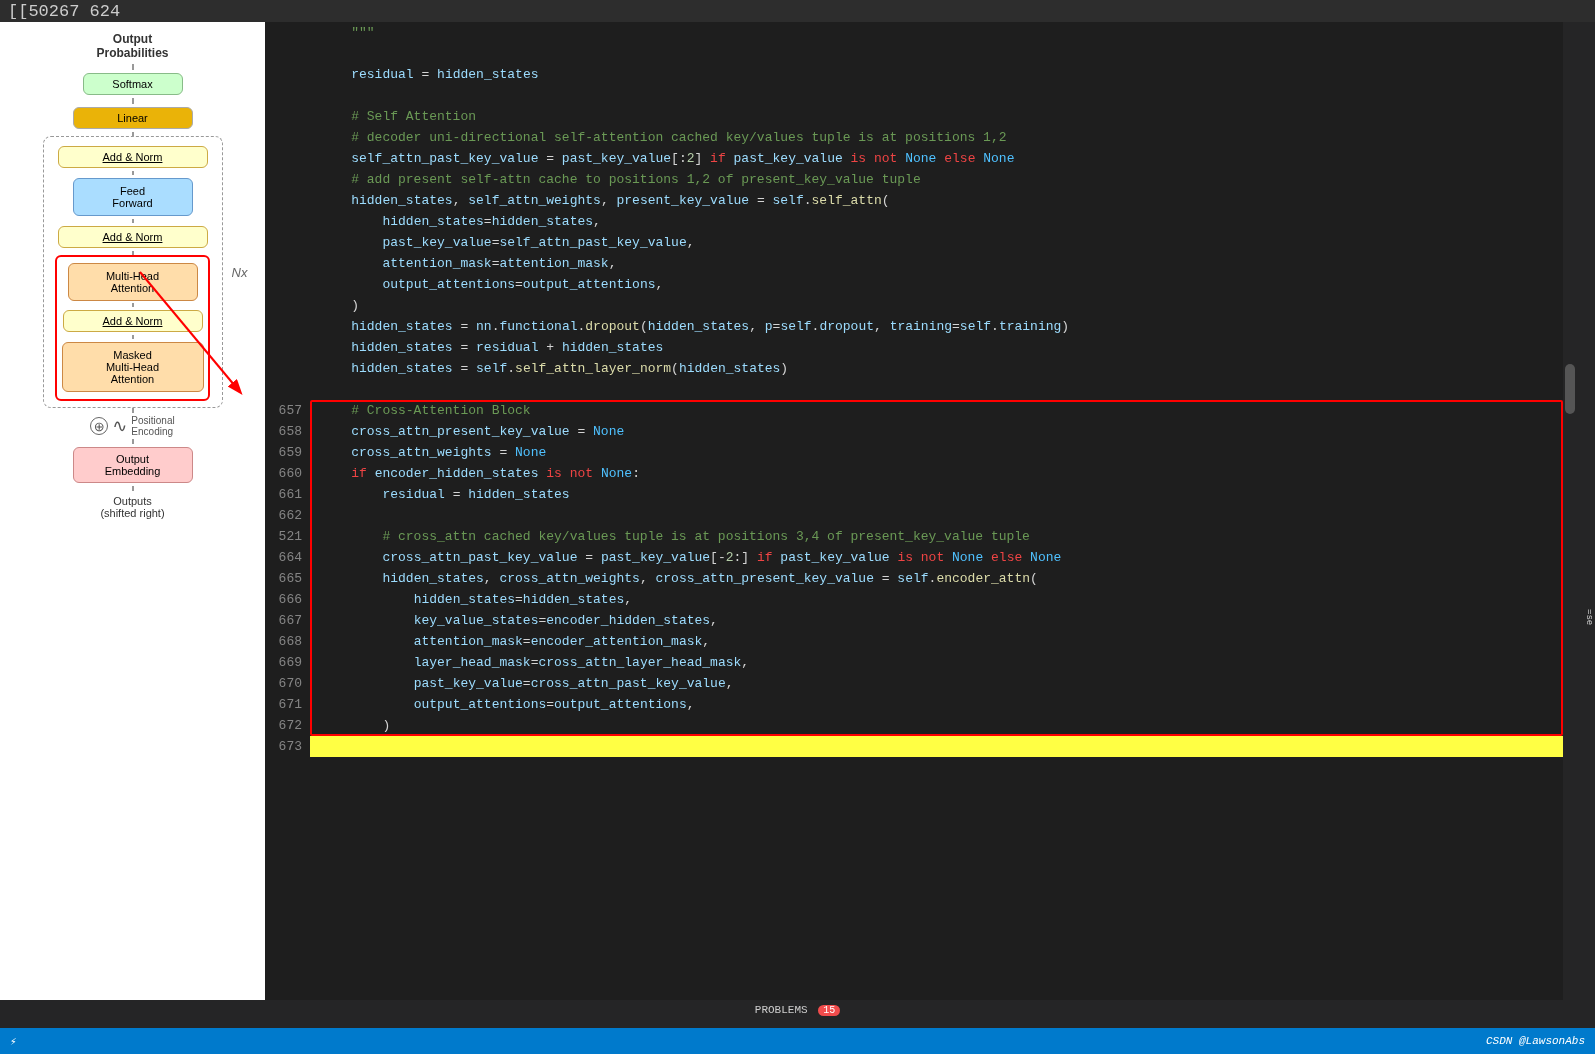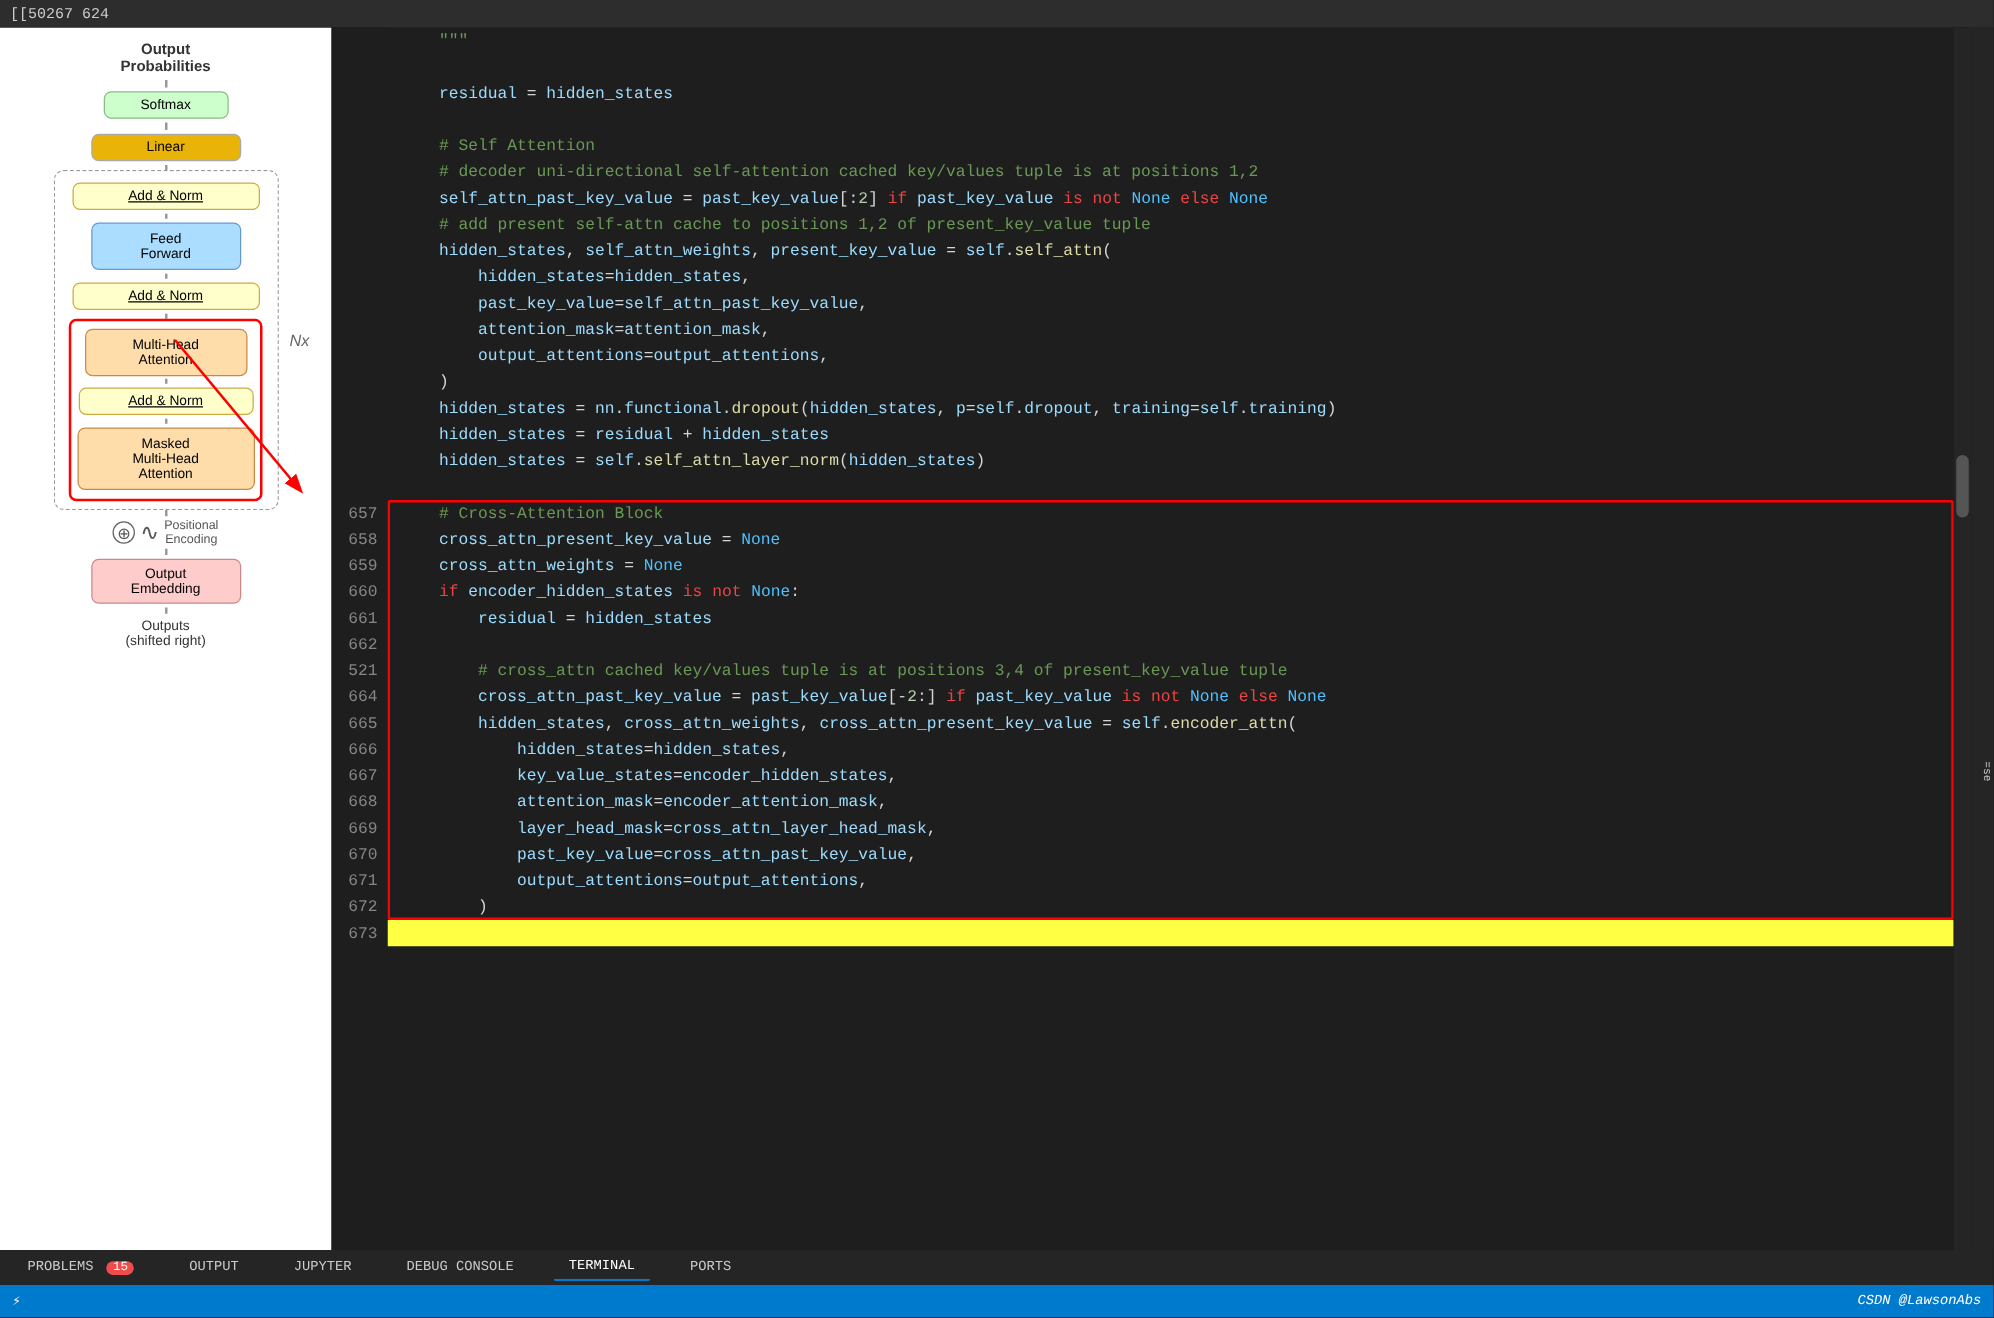--- a/index.html
+++ b/index.html
@@ -13,21 +13,21 @@
       font-family: 'Courier New', Courier, monospace;
     }
 
     
     .top-bar {
       height: 22px;
       background: #2d2d2d;
       display: flex;
       align-items: center;
       padding: 0 8px;
-      font-size: 12px;
+      font-size: 17px;
       color: #ccc;
       flex-shrink: 0;
     }
 
     .main-area {
       display: flex;
       flex: 1;
       overflow: hidden;
     }
 
@@ -201,20 +201,21 @@
 
     
     .bottom-tabs {
       height: 28px;
       background: #252526;
       display: flex;
       align-items: center;
       padding: 0 10px;
       gap: 20px;
       flex-shrink: 0;
+      flex-direction: column;
     }
 
     .bottom-tab {
       padding: 4px 12px;
       font-size: 11px;
       color: #ccc;
       cursor: pointer;
       border-radius: 2px;
     }
 
@@ -269,21 +270,21 @@
         <div class="arch-box masked-mha-box" style="width:142px;">Masked<br>Multi-Head<br>Attention</div>
       </div>
 
     </div>
 
     <div style="height:5px; width:2px; background:#999; margin:0 auto;"></div>
 
     <div style="display:flex; align-items:center; justify-content:center; gap:4px; margin:2px 0;">
       <div style="width:18px; height:18px; border:1.5px solid #666; border-radius:50%; display:flex; align-items:center; justify-content:center; font-size:13px; color:#555; background:white;">⊕</div>
       <div style="font-size:18px; color:#555;">∿</div>
-      <div style="font-size:10px; color:#555; text-align:center;">Positional<br>Encoding</div>
+      <div style="font-size:10px; color:#555; text-align:left;">Positional<br>Encoding</div>
     </div>
 
     <div style="height:5px; width:2px; background:#999; margin:0 auto;"></div>
 
     <div class="output-embedding-box">Output<br>Embedding</div>
 
     <div style="height:5px; width:2px; background:#999; margin:0 auto;"></div>
 
     <div class="outputs-label">Outputs<br>(shifted right)</div>
 

